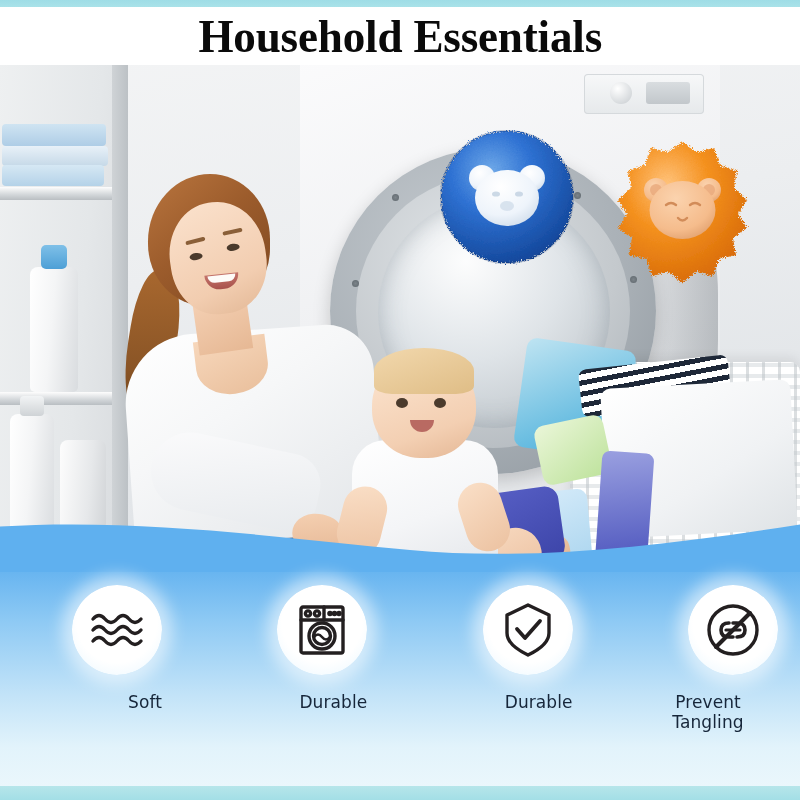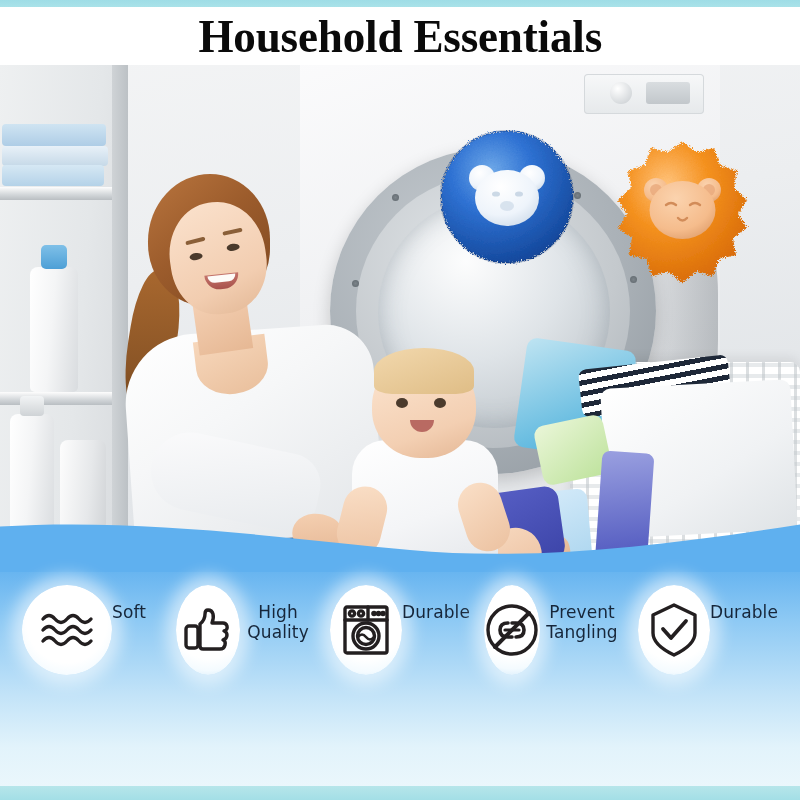--- a/index.html
+++ b/index.html
@@ -146,21 +146,21 @@
   
   .wave-mask{position:absolute;left:-20px;bottom:-10px;width:860px;height:90px;z-index:20;}
 
   
   .bottom{position:absolute;left:0;top:560px;width:800px;height:240px;z-index:5;
       background:linear-gradient(180deg,#5fb0ef 0%,#8fcaf4 26%,#c2e3f8 56%,#e2f3fb 78%,#edf8fc 100%);}
 
   
   .features{position:absolute;left:0;top:585px;width:800px;height:160px;z-index:35;
             display:flex;justify-content:space-between;padding:0 22px;box-sizing:border-box;}
-  .feature{width:140px;display:flex;align-items:flex-start;}
+  .feature{width:140px;display:flex;flex-direction:column;align-items:flex-end;}
   .fcircle{width:90px;height:90px;border-radius:50%;
            background:radial-gradient(circle at 50% 42%,#ffffff 58%,#f4fbff 78%,rgba(255,255,255,.35) 100%);
            display:flex;align-items:center;justify-content:center;
            box-shadow:0 0 16px 10px rgba(255,255,255,.55);}
   .fcircle svg{display:block;}
   .flabel{margin-top:18px;text-align:center;color:#16263a;font-size:17px;line-height:1.16;
           font-family:"DejaVu Sans",sans-serif;font-weight:400;letter-spacing:.1px;}
   .f-ico{stroke:#231f20;stroke-width:3.4;fill:none;stroke-linecap:round;stroke-linejoin:round;}
 </style>
 </head>
@@ -333,32 +333,20 @@
           <g class="f-ico">
             <path d="M4 11 q6 -7 12 0 t12 0 t12 0 t12 0"></path>
             <path d="M4 22 q6 -7 12 0 t12 0 t12 0 t12 0"></path>
             <path d="M4 33 q6 -7 12 0 t12 0 t12 0 t12 0"></path>
           </g>
         </svg>
       </div>
       <div class="flabel">Soft</div>
     </div>
 
-    <div class="feature">
-      <div class="fcircle">
-        <svg width="52" height="52" viewBox="0 0 52 52">
-          <g class="f-ico">
-            <rect x="4" y="22" width="12" height="22" rx="3"></rect>
-            <path d="M18 23 L18 42 q0 3 3 3 l17 0 q4 0 5 -4 q1 -4 -2 -5 q4 -1 4 -5 q0 -3 -3 -4
-                     q4 -1 3 -5 q-1 -3 -4 -3 l-11 0 q2 -5 1 -9 q-1 -4 -5 -4 q-3 0 -3 4 q0 6 -5 10 Z"></path>
-          </g>
-        </svg>
-      </div>
-      <div class="flabel">High Quality</div>
-    </div>
 
     <div class="feature">
       <div class="fcircle">
         <svg width="50" height="54" viewBox="0 0 50 54">
           <g class="f-ico">
             <rect x="4" y="4" width="42" height="46" rx="2"></rect>
             <line x1="4" y1="17" x2="46" y2="17"></line>
             <line x1="27" y1="4" x2="27" y2="17"></line>
             <circle cx="11" cy="10.5" r="2.6"></circle>
             <circle cx="20" cy="10.5" r="2.6"></circle>
@@ -371,40 +359,40 @@
           </g>
         </svg>
       </div>
       <div class="flabel">
         <span>Durable</span><br>
       </div>
     </div>
 
     <div class="feature">
       <div class="fcircle">
+        <svg width="50" height="56" viewBox="0 0 50 56">
+          <g class="f-ico">
+            <path d="M25 3 L46 13 L46 31 q0 12 -21 22 q-21 -10 -21 -22 L4 13 Z"></path>
+            <path d="M14 27 L22 36 L37 19" stroke-width="3.8"></path>
+          </g>
+        </svg>
+      </div>
+      <div class="flabel">Durable</div>
+    </div>
+
+    <div class="feature">
+      <div class="fcircle">
         <svg width="56" height="56" viewBox="0 0 56 56">
           <g class="f-ico">
             <circle cx="28" cy="28" r="24"></circle>
             <path d="M24 21 q-8 0 -8 7 q0 7 8 7 l4 0" stroke-width="3.6"></path>
             <path d="M32 35 q8 0 8 -7 q0 -7 -8 -7 l-4 0" stroke-width="3.6"></path>
             <line x1="21" y1="28" x2="35" y2="28" stroke-width="3.2"></line>
             <line x1="11" y1="45" x2="45" y2="11" stroke-width="4"></line>
           </g>
         </svg>
       </div>
       <div class="flabel">Prevent Tangling</div>
     </div>
-
-    <div class="feature">
-      <div class="fcircle">
-        <svg width="50" height="56" viewBox="0 0 50 56">
-          <g class="f-ico">
-            <path d="M25 3 L46 13 L46 31 q0 12 -21 22 q-21 -10 -21 -22 L4 13 Z"></path>
-            <path d="M14 27 L22 36 L37 19" stroke-width="3.8"></path>
-          </g>
-        </svg>
-      </div>
-      <div class="flabel">Durable</div>
-    </div>
   </div>
 
   <div class="trim trim-bottom"></div>
 </div>
 
 </body></html>

